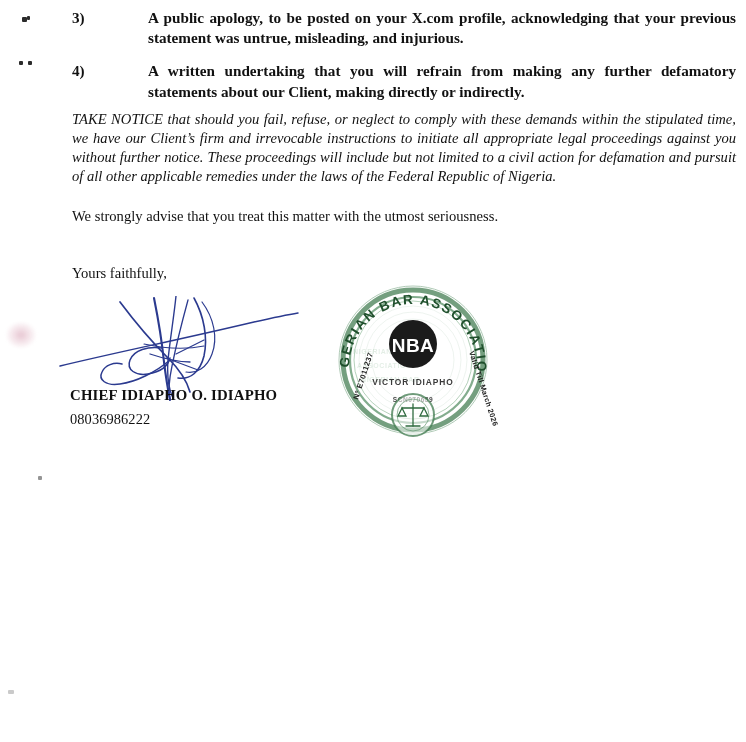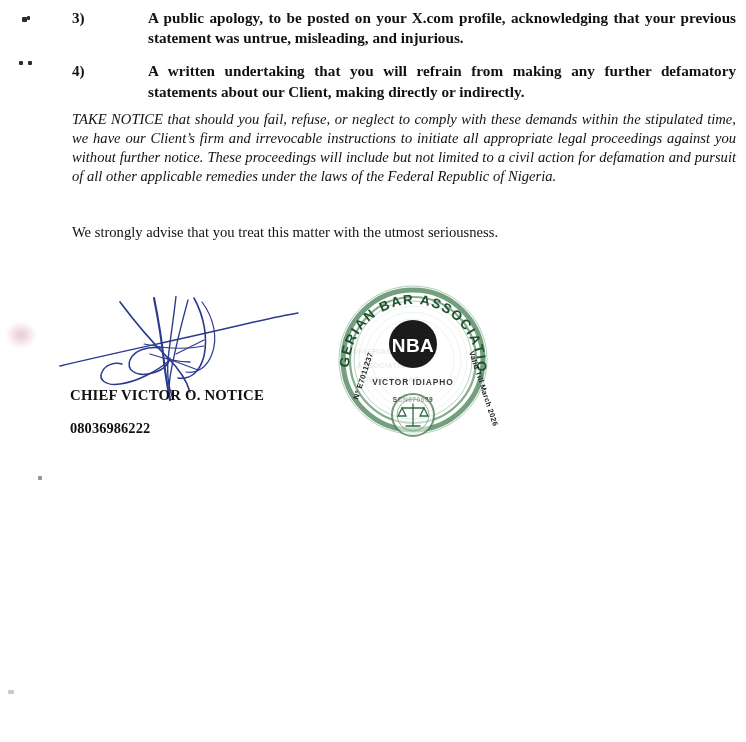--- a/index.html
+++ b/index.html
@@ -69,40 +69,40 @@
     left: 72px;
     width: 664px;
     font-size: 14.6px;
     line-height: 1.30;
     text-align: justify;
     text-justify: inter-word;
   }
   .para.no-justify { text-align: left; }
 
   #para-notice { top: 110px; font-style: italic; }
-  #para-advise { top: 207px; margin-top: 16px; }
+  #para-advise { top: 207px; }
   #para-thanks { top: 235px; }
   #para-yours  { top: 264px; }
   #para-for    { top: 294px; }
 
   
   #signature-name {
     position: absolute;
     left: 70px;
     top: 387px;
     font-size: 14.8px;
     font-weight: bold;
     letter-spacing: 0.2px;
   }
   #signature-phone {
     position: absolute;
     left: 70px;
-    top: 420px;
+    top: 411px;
     font-size: 14.4px;
-    font-weight: bold;
+    font-weight: normal;
     letter-spacing: 0.1px;
   }
   #signature-ink {
     position: absolute;
     left: 58px;
     top: 296px;
     width: 250px;
     height: 108px;
     pointer-events: none;
   }
@@ -136,40 +136,41 @@
       <div class="demand-text">A public apology, to be posted on your X.com profile, acknowledging that your previous statement was untrue, misleading, and injurious.</div>
     </div>
     <div class="demand-item">
       <div class="demand-num">4)</div>
       <div class="demand-text">A written undertaking that you will refrain from making any further defamatory statements about our Client, making directly or indirectly.</div>
     </div>
   </div>
 
   <div class="para" id="para-notice">TAKE NOTICE that should you fail, refuse, or neglect to comply with these demands within the stipulated time, we have our Client’s firm and irrevocable instructions to initiate all appropriate legal proceedings against you without further notice. These proceedings will include but not limited to a civil action for defamation and pursuit of all other applicable remedies under the laws of the Federal Republic of Nigeria.</div>
   <div class="para no-justify" id="para-advise">We strongly advise that you treat this matter with the utmost seriousness.</div>
+  <div class="para no-justify" id="para-yours">Yours faithfully,</div>
 
   <svg id="signature-ink" viewBox="0 0 250 108">
     <g fill="none" stroke="#2b3a8f" stroke-linecap="round" stroke-linejoin="round">
       <path d="M2 70 C 60 56, 120 44, 196 26 C 214 22, 228 19, 240 17" stroke-width="1.5"></path>
       <path d="M62 6 C 74 22, 92 44, 110 62 C 120 72, 128 82, 132 96" stroke-width="1.7"></path>
       <path d="M96 2 C 100 22, 104 46, 106 66 C 108 82, 110 94, 112 104" stroke-width="2.1"></path>
       <path d="M118 0 C 116 20, 112 44, 110 64 C 109 78, 110 90, 114 100" stroke-width="1.4"></path>
       <path d="M130 4 C 124 26, 118 50, 114 70 C 111 84, 110 94, 112 103" stroke-width="1.3"></path>
       <path d="M136 2 C 146 20, 150 42, 146 60 C 142 76, 132 84, 120 82" stroke-width="1.6"></path>
       <path d="M144 6 C 156 22, 160 42, 154 58 C 149 72, 138 78, 128 76" stroke-width="1.2"></path>
       <path d="M104 52 C 90 50, 76 54, 72 64 C 68 74, 78 80, 90 78 C 102 76, 110 70, 112 62" stroke-width="1.5"></path>
       <path d="M112 64 C 98 76, 78 86, 62 88 C 48 90, 40 84, 44 76 C 47 69, 56 66, 64 68" stroke-width="1.5"></path>
       <path d="M92 58 C 104 62, 118 66, 132 66" stroke-width="1.3"></path>
       <path d="M86 48 C 104 52, 126 54, 146 50" stroke-width="1.1"></path>
       <path d="M118 58 L 146 44" stroke-width="1.2"></path>
       <path d="M108 62 L 140 74" stroke-width="1.2"></path>
     </g>
   </svg>
 
-  <div id="signature-name">CHIEF VICTOR O. NOTICE</div>
+  <div id="signature-name">CHIEF IDIAPHO O. IDIAPHO</div>
   <div id="signature-phone">08036986222</div>
 
   <div id="nba-seal">
     <svg viewBox="0 0 172 172">
       <defs>
         <path id="arcTop" d="M 22 96 A 64 64 0 0 1 150 96" fill="none"></path>
         <path id="arcLeft" d="M 24 112 A 62 62 0 0 1 20 78" fill="none"></path>
         <path id="arcRight" d="M 152 76 A 62 62 0 0 1 148 114" fill="none"></path>
       </defs>
 

